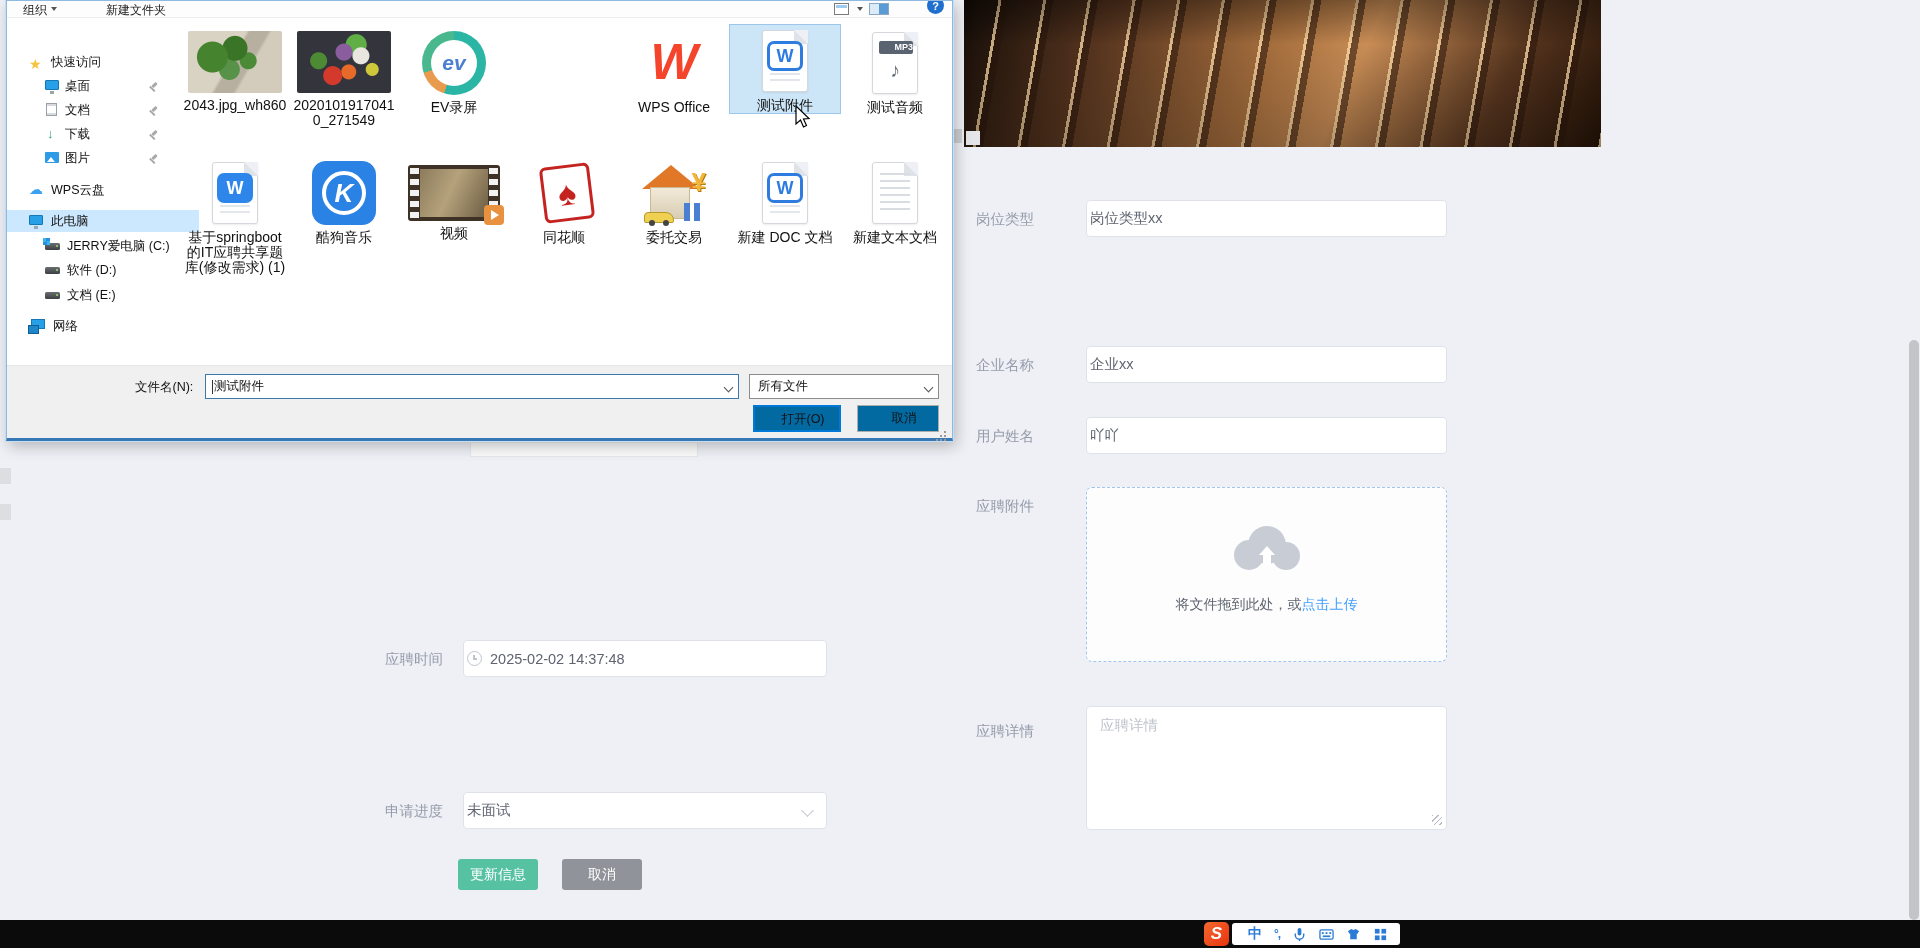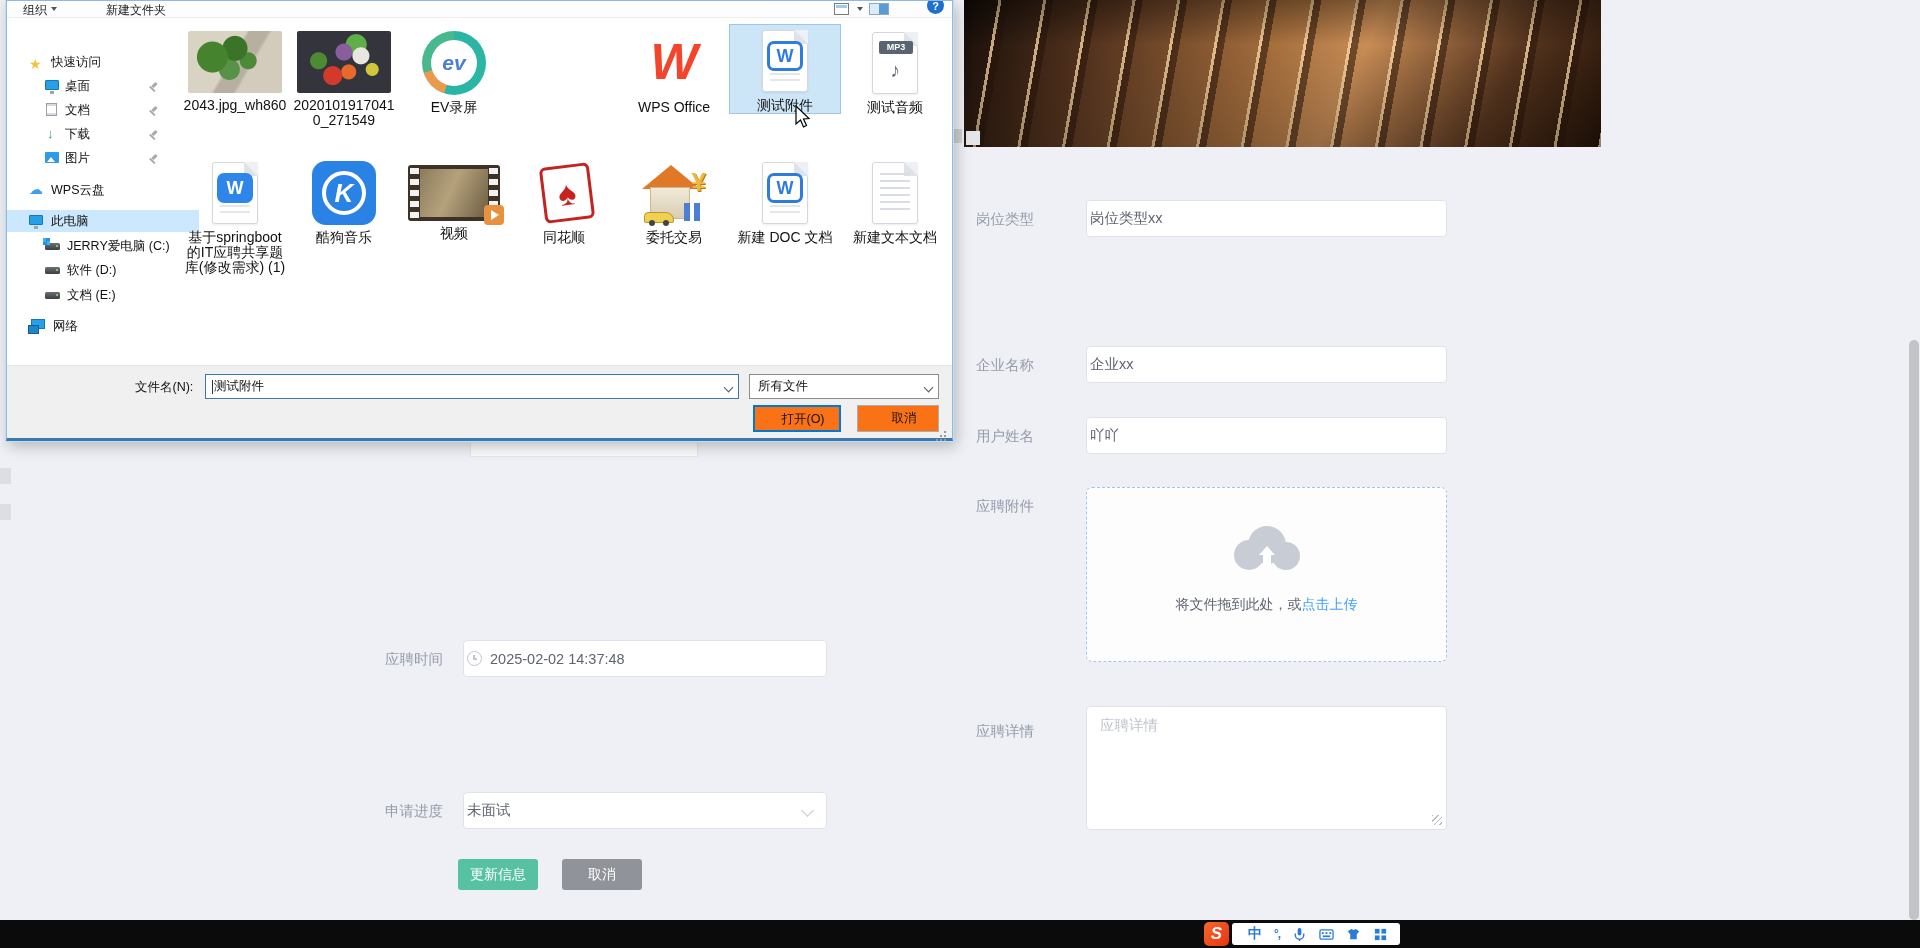--- a/index.html
+++ b/index.html
@@ -127,21 +127,21 @@
       border:7px solid transparent; border-left-color:#e7eaee; border-top-color:#eef0f5;
       border-right-width:0; border-bottom-width:0; border-left-width:14px; border-top-width:14px;
       border-left-color:#dfe3e8; }
   .page .wbadge { position:absolute; left:4px; top:10px; width:36px; height:30px; border-radius:7px;
       border:3px solid #2f7ce0; color:#2f7ce0; background:#fff; font-size:18px; font-weight:800;
       text-align:center; line-height:25px; }
   .page .wbadge.fill { background:#2f86ea; color:#fff; border-color:#2f86ea; }
   .page .plines { position:absolute; left:7px; right:7px; bottom:6px; height:12px;
       background:repeating-linear-gradient(to bottom,#e3e6ea 0 2px, transparent 2px 6px); }
   .mp3-badge { position:absolute; left:6px; top:8px; width:34px; height:13px; background:#5a6470;
-      color:#fff; font-size:9px; font-weight:bold; text-align:center; line-height:13px; border-radius:2px; }
+      color:#fff; font-size:9px; font-weight:bold; text-align:right; line-height:13px; border-radius:2px; }
   .mp3-note { position:absolute; left:0; right:0; top:26px; text-align:center; font-size:20px; color:#6a7480; }
   .icon-kugou { border-radius:14px; background:#2a82e4; }
   .icon-kugou::before { content:""; position:absolute; inset:10px; border-radius:50%; border:4px solid #fff; }
   .icon-kugou::after { content:"K"; position:absolute; inset:0; text-align:center; line-height:64px;
       color:#fff; font-weight:800; font-size:26px; font-style:italic; }
   .icon-video { width:92px; height:56px; margin-top:4px; background:#3e3226; border-radius:3px; }
   .icon-video .holes { position:absolute; top:3px; bottom:3px; width:9px;
       background:repeating-linear-gradient(to bottom,#f2f2f2 0 6px, transparent 6px 11px); }
   .icon-video .scene { position:absolute; left:12px; right:12px; top:4px; bottom:4px;
       background:linear-gradient(115deg,#8c7c5c,#b5a27c 45%,#6c5c42); }
@@ -171,21 +171,21 @@
   
   .dlg-footer { position:absolute; left:0; right:0; bottom:0; height:73px; background:#f0f0f0; border-top:1px solid #e6e6e6; }
   .fn-label { position:absolute; left:128px; top:13px; font-size:12.5px; color:#111; }
   .fn-input { position:absolute; left:198px; top:8px; width:534px; height:25px; background:#fff;
       border:1px solid #3c78aa; font-size:12.5px; color:#111; display:flex; align-items:center; padding:0 6px; }
   .fn-input .ibeam { width:1px; height:14px; background:#333; margin-right:1px; }
   .combo-arrow { position:absolute; right:6px; top:9px; width:7px; height:7px;
       border-right:1.4px solid #555; border-bottom:1.4px solid #555; transform:rotate(45deg); }
   .ft-select { position:absolute; left:742px; top:8px; width:190px; height:25px; background:#fff;
       border:1px solid #8c8c8c; font-size:12.5px; color:#111; display:flex; align-items:center; padding:0 8px; }
-  .dlg-btn { position:absolute; top:39px; height:27px; background:#f97316; font-size:12.5px; color:#111;
+  .dlg-btn { position:absolute; top:39px; height:27px; background:#0369a1; font-size:12.5px; color:#111;
       text-align:center; line-height:24px; cursor:pointer;padding-left:12px; }
   .btn-open { left:746px; width:88px; border:2px solid #0078d7; }
   .btn-cancel2 { left:850px; width:82px; border:1px solid #adadad; line-height:25px; }
   .grip { position:absolute; right:6px; bottom:5px; width:2px; height:2px; background:#9a9a9a;
       box-shadow:-4px 4px #9a9a9a, 0 4px #9a9a9a, -8px 8px #9a9a9a, -4px 8px #9a9a9a, 0 8px #9a9a9a; }
 
   
   .taskbar { position:absolute; left:0; bottom:0; width:1920px; height:28px; background:#0b0b0c; }
   .ime-panel { position:absolute; left:1232px; top:3px; width:168px; height:22px; background:#fff;
       border-radius:3px; display:flex; align-items:center; justify-content:space-evenly; padding-left:4px; }

